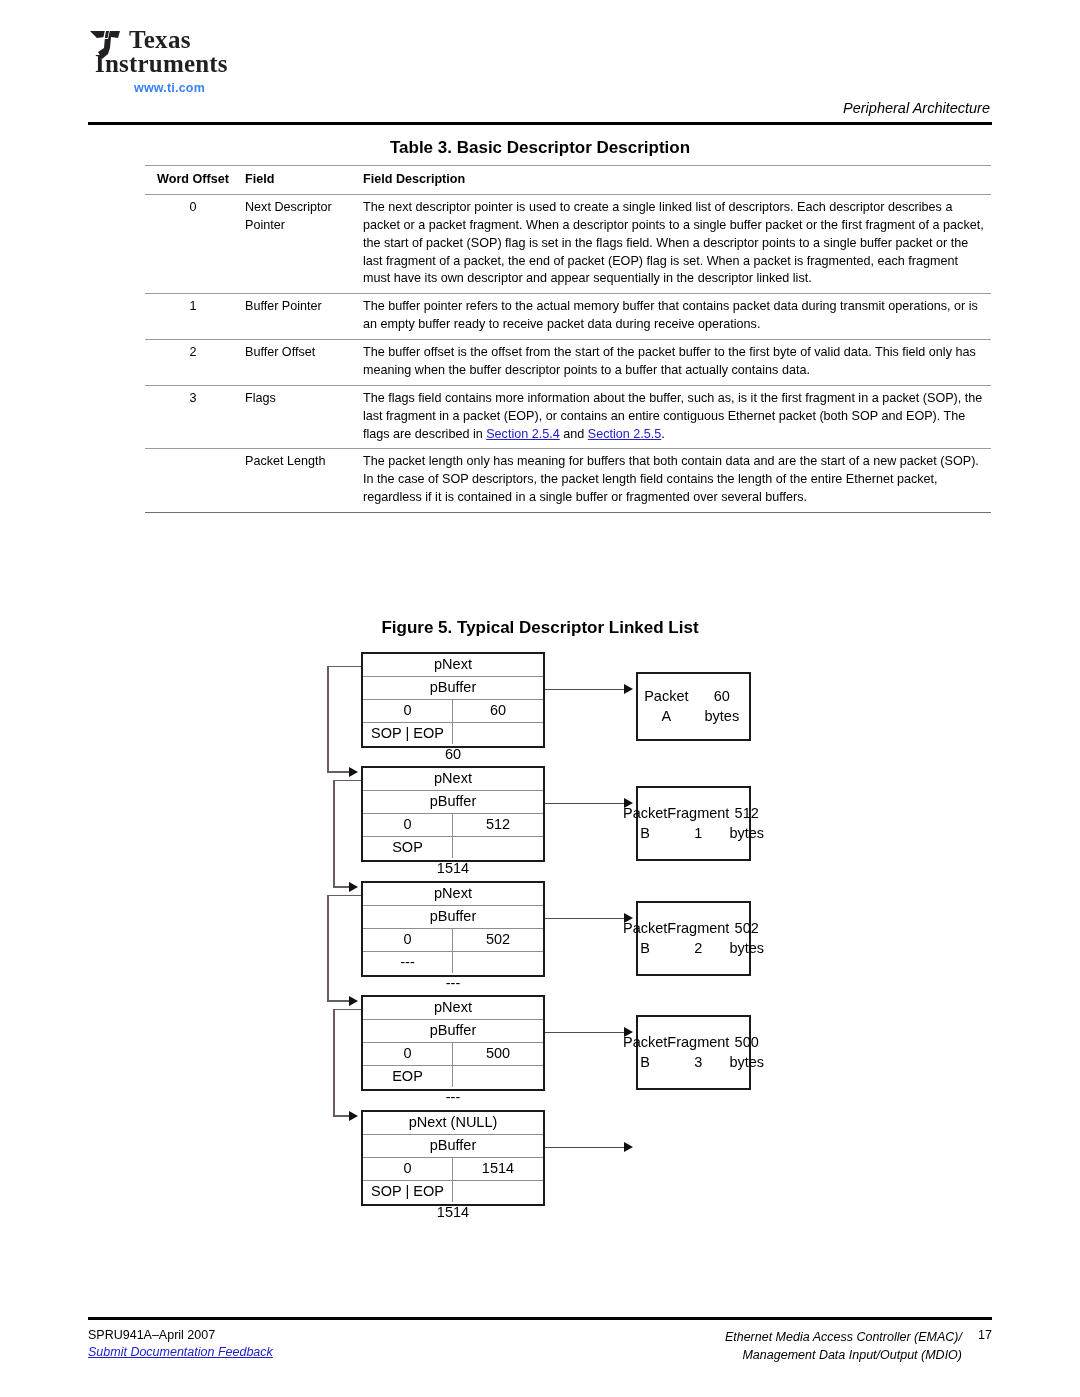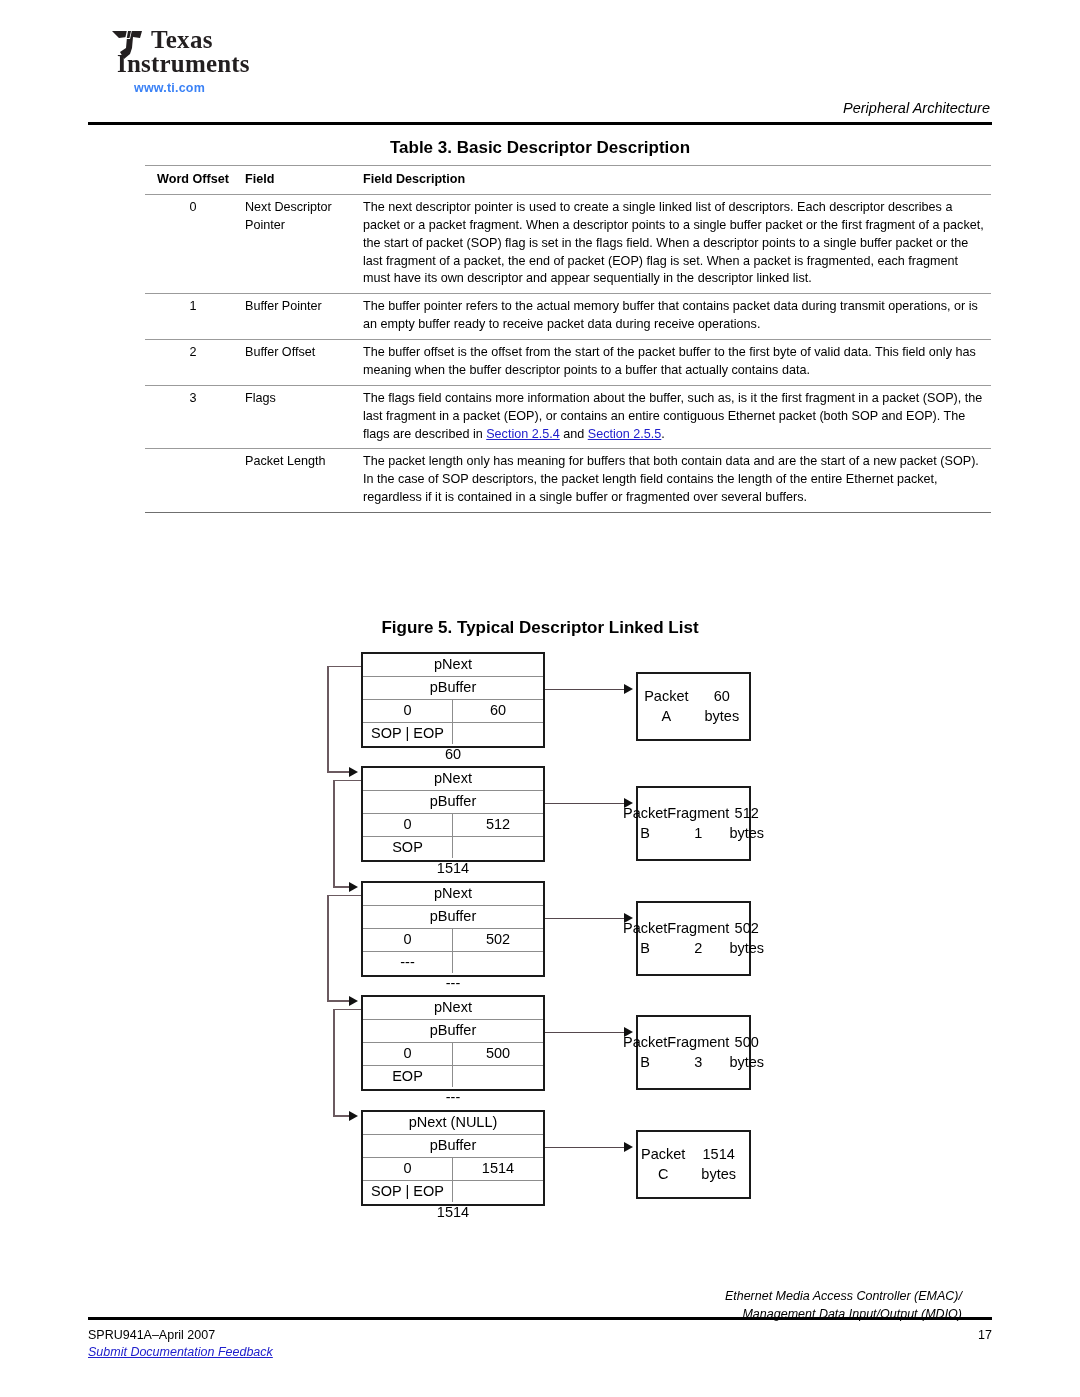--- a/index.html
+++ b/index.html
@@ -20,21 +20,20 @@
   
   .ti-logo {
     position: absolute;
     left: 88px;
     top: 28px;
     width: 240px;
   }
   .ti-logo-row {
     display: flex;
     align-items: flex-start;
-    margin-left: 22px;
   }
   .ti-mark {
     width: 34px;
     height: 34px;
     margin-right: 5px;
     flex: 0 0 auto;
   }
   .ti-words {
     font-family: "Liberation Serif", serif;
     font-weight: bold;
@@ -207,21 +206,21 @@
     left: 88px;
     top: 1345px;
     font-size: 12.5px;
     font-style: italic;
     color: #2020cc;
     text-decoration: underline;
   }
   .f-right {
     position: absolute;
     right: 118px;
-    top: 1287px;
+    top: 1328px;
     text-align: right;
     font-size: 12.5px;
     font-style: italic;
     line-height: 1.45;
   }
   .f-page {
     position: absolute;
     right: 88px;
     top: 1328px;
     font-size: 12.5px;
@@ -408,24 +407,20 @@
       </div>
       <div class="desc-row">
         <div class="half-l">0</div>
         <div class="half-r">1514</div>
       </div>
       <div class="desc-row">
         <div class="half-l">SOP | EOP</div>
         <div class="half-r">1514</div>
       </div>
     </div>
-    <div class="pkt-box" style="left: 636px; top: 1130px; height: 69px;">
-      <div>Packet C</div>
-      <div>1514 bytes</div>
-    </div>
     <div class="conn h" style="left: 545px; top: 1146.5px; width: 80px; background: rgb(85, 72, 77);"></div>
     <div class="arrow-r" style="left: 624px; top: 1142.3px;"></div>
   </div>
 
 <div class="footer-rule"></div>
 <div class="f-left">SPRU941A–April 2007</div>
 <a class="f-feedback" href="#">Submit Documentation Feedback</a>
 <div class="f-right">
   <div>Ethernet Media Access Controller (EMAC)/</div>
   <div>Management Data Input/Output (MDIO)</div>

